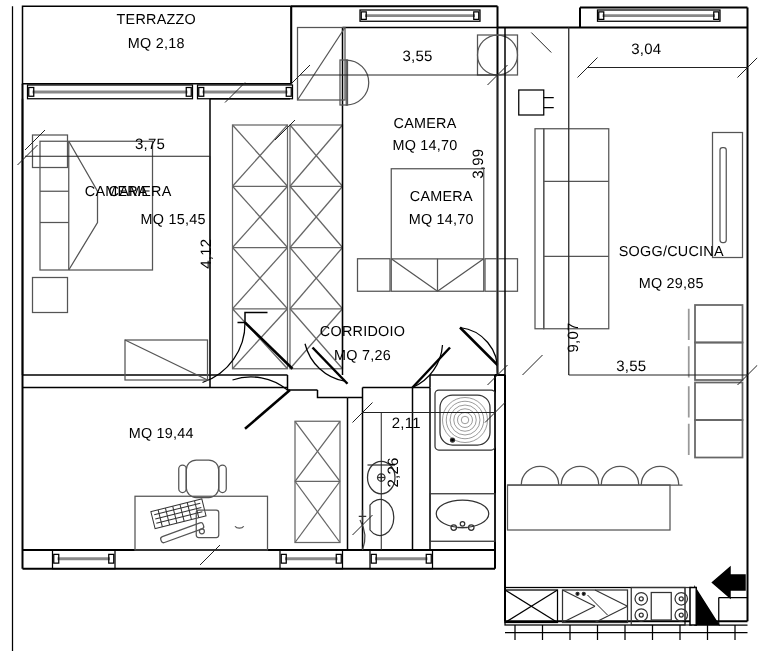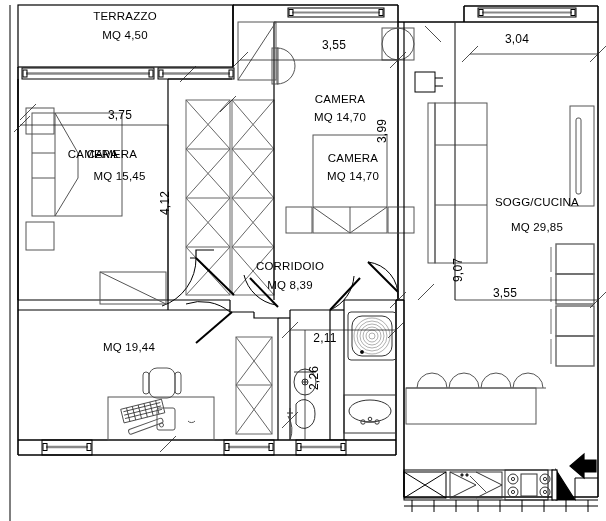--- a/index.html
+++ b/index.html
@@ -489,37 +489,37 @@
     </g>
 
     <g>
       <path d="M596 470 L 596 460 L 584 460 L 584 454 L 570 466 L 584 478 L 584 472 L 596 472 Z" fill="#000" stroke="#000"></path>
     </g>
 
   </g>
 </svg>
 
 <div class="lbl room-name ctr" style="left:125px; top:10px;">TERRAZZO</div>
-<div class="lbl room-area ctr" style="left:125px; top:29px;">MQ 4,50</div>
+<div class="lbl room-area ctr" style="left:125px; top:29px;">MQ 2,18</div>
 
 <div class="lbl room-name ctr" style="left:93px; top:148px;">CAMERA</div>
 <div class="lbl room-name ctr" style="left:112px; top:148px;">CAMERA</div>
-<div class="lbl room-area ctr" style="left:104px; top:170px;padding-left:31px;">MQ 15,45</div>
+<div class="lbl room-area ctr" style="left:123px; top:170px;padding-left:31px;">MQ 15,45</div>
 
 <div class="lbl room-name ctr" style="left:340px; top:93px;">CAMERA</div>
 <div class="lbl room-area ctr" style="left:340px; top:111px;">MQ 14,70</div>
 
 <div class="lbl room-name ctr" style="left:353px; top:152px;">CAMERA</div>
 <div class="lbl room-area ctr" style="left:353px; top:170px;">MQ 14,70</div>
 
 <div class="lbl room-name ctr" style="left:537px; top:196px;">SOGG/CUCINA</div>
 <div class="lbl room-area ctr" style="left:537px; top:221px;">MQ 29,85</div>
 
 <div class="lbl room-name ctr" style="left:290px; top:260px;">CORRIDOIO</div>
-<div class="lbl room-area ctr" style="left:290px; top:279px;">MQ 8,39</div>
+<div class="lbl room-area ctr" style="left:290px; top:279px;">MQ 7,26</div>
 
 <div class="lbl room-area ctr" style="left:129px; top:341px;">MQ 19,44</div>
 
 <div class="lbl dim ctr" style="left:120px; top:108px;text-align:center;">3,75</div>
 <div class="lbl dim ctr" style="left:334px; top:38px;">3,55</div>
 <div class="lbl dim ctr" style="left:517px; top:32px;">3,04</div>
 <div class="lbl dim-v" style="left:158px; top:215px;">4,12</div>
 <div class="lbl dim-v" style="left:375px; top:143px;">3,99</div>
 <div class="lbl dim-v" style="left:451px; top:282px;">9,07</div>
 <div class="lbl dim ctr" style="left:505px; top:286px;">3,55</div>

